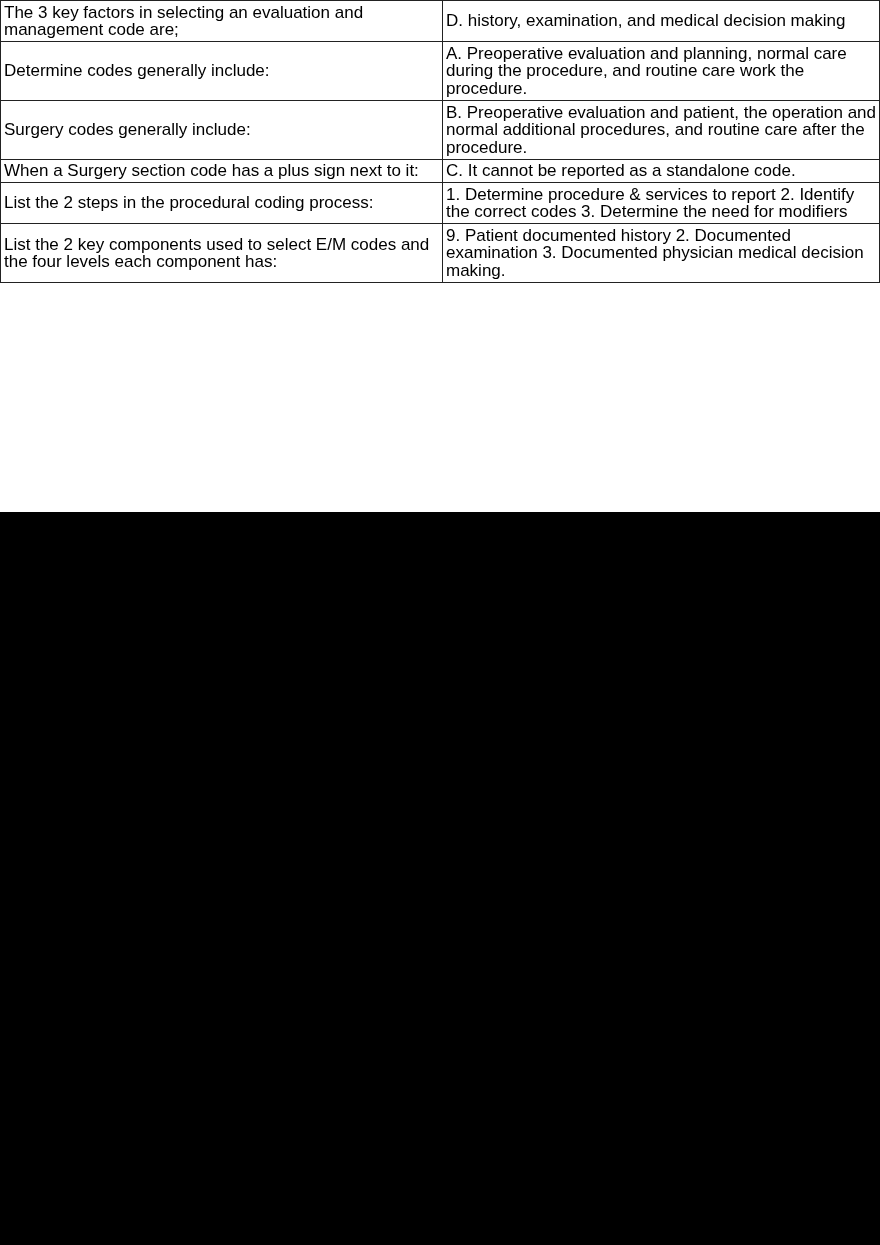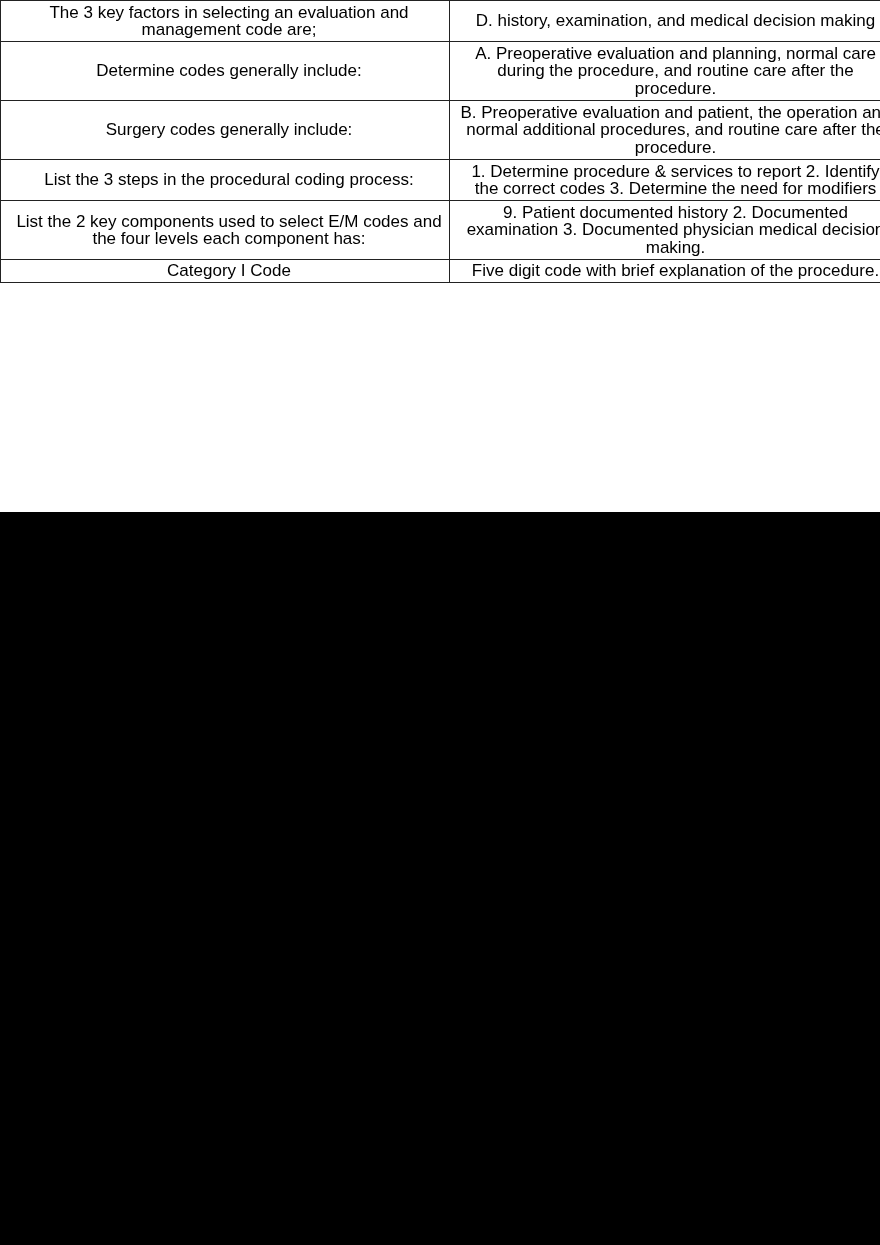--- a/index.html
+++ b/index.html
@@ -23,24 +23,23 @@
       width: 879px;
       border-collapse: collapse;
       table-layout: fixed;
       font-family: "Liberation Sans", "DejaVu Sans", sans-serif;
       font-size: 17px;
       line-height: 17.5px;
       color: #000;
     }
     table.qa td {
       border: 1.5px solid #222;
-      padding: 0 2px 0 10px;
+      padding: 0 2px 0 3px;
       vertical-align: middle;
       word-wrap: break-word;
-      text-align: center;
     }
     table.qa td.q { width: 436px; }
     table.qa td.a { width: 431px; border-radius: 9px; }
     .black-region {
       position: absolute;
       left: 0;
       top: 512px;
       width: 880px;
       height: 733px;
       background: #000000;
@@ -51,35 +50,35 @@
 
 <div class="page">
   <table class="qa">
     <tbody id="qa-body">
       <tr style="height:41px">
         <td class="q">The 3 key factors in selecting an evaluation and management code are;</td>
         <td class="a">D. history, examination, and medical decision making</td>
       </tr>
       <tr style="height:59px">
         <td class="q">Determine codes generally include:</td>
-        <td class="a">A. Preoperative evaluation and planning, normal care during the procedure, and routine care after the procedure.</td>
+        <td class="a">A. Preoperative evaluation and planning, normal care during the procedure, and routine care work the procedure.</td>
       </tr>
       <tr style="height:59px">
         <td class="q">Surgery codes generally include:</td>
         <td class="a">B. Preoperative evaluation and patient, the operation and normal additional procedures, and routine care after the procedure.</td>
       </tr>
+      <tr style="height:23px">
+        <td class="q">When a Surgery section code has a plus sign next to it:</td>
+        <td class="a">C. It cannot be reported as a standalone code.</td>
+      </tr>
       <tr style="height:41px">
-        <td class="q">List the 3 steps in the procedural coding process:</td>
+        <td class="q">List the 2 steps in the procedural coding process:</td>
         <td class="a">1. Determine procedure &amp; services to report 2. Identify the correct codes 3. Determine the need for modifiers</td>
       </tr>
       <tr style="height:59px">
         <td class="q">List the 2 key components used to select E/M codes and the four levels each component has:</td>
         <td class="a">9. Patient documented history 2. Documented examination 3. Documented physician medical decision making.</td>
-      </tr>
-      <tr style="height:23px">
-        <td class="q">Category I Code</td>
-        <td class="a">Five digit code with brief explanation of the procedure.</td>
       </tr>
     </tbody>
   </table>
 
   <div class="black-region"></div>
 </div>
 
 </body></html>

